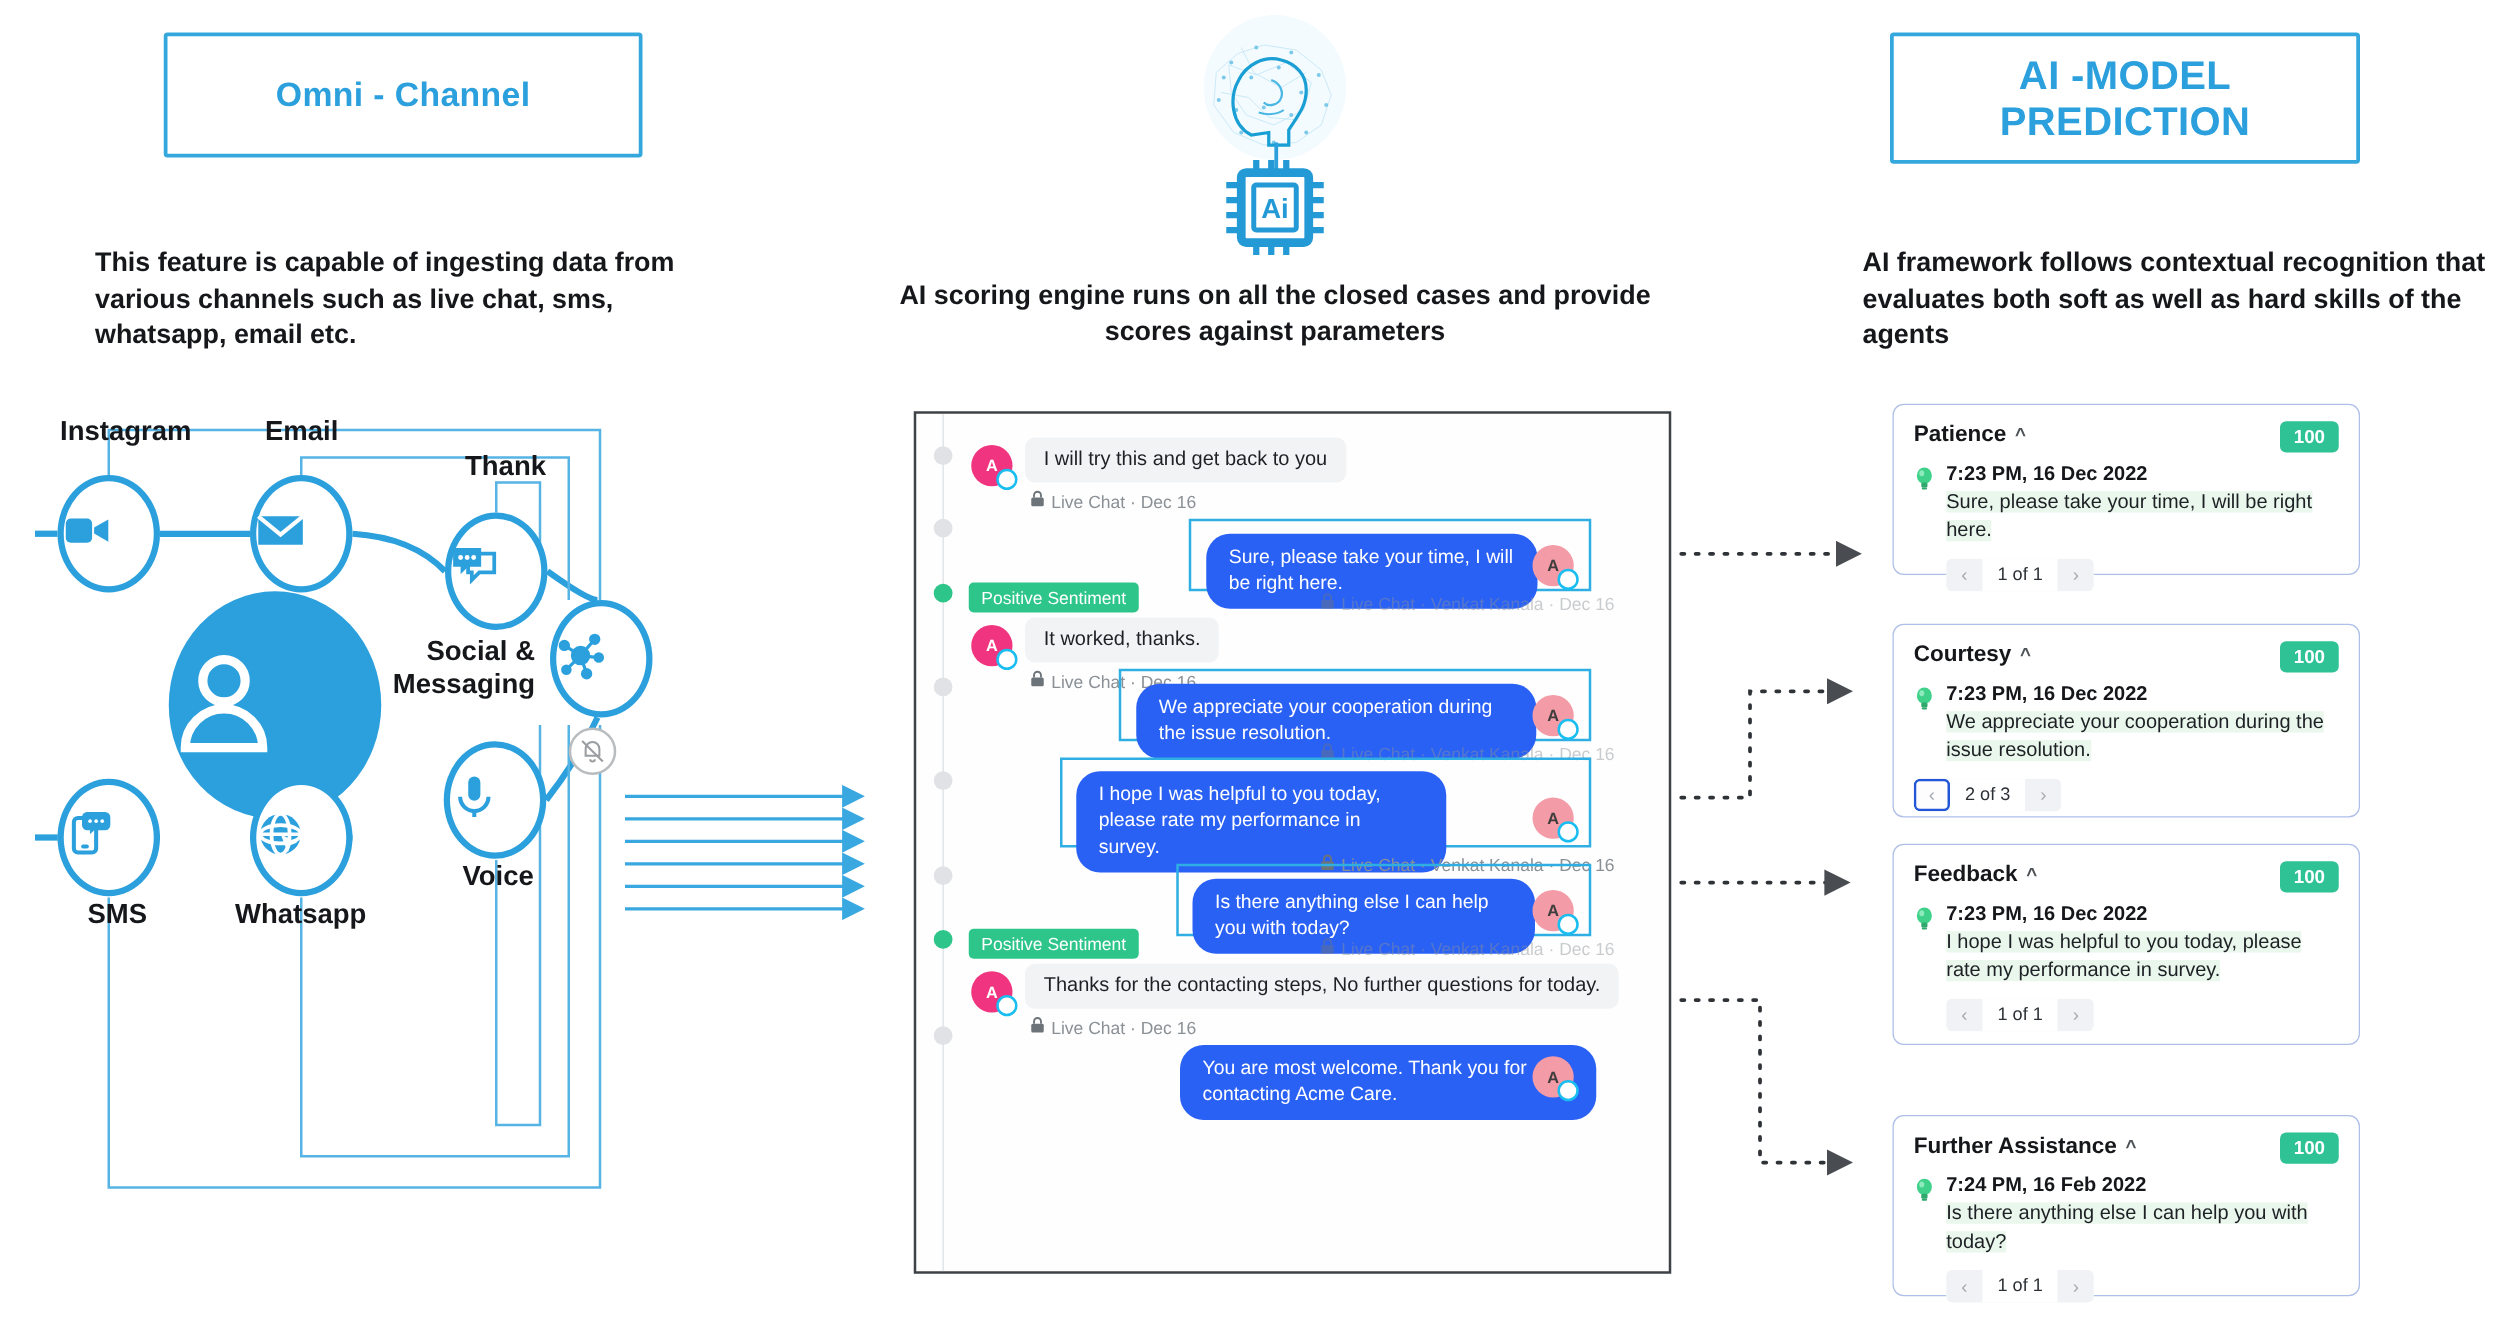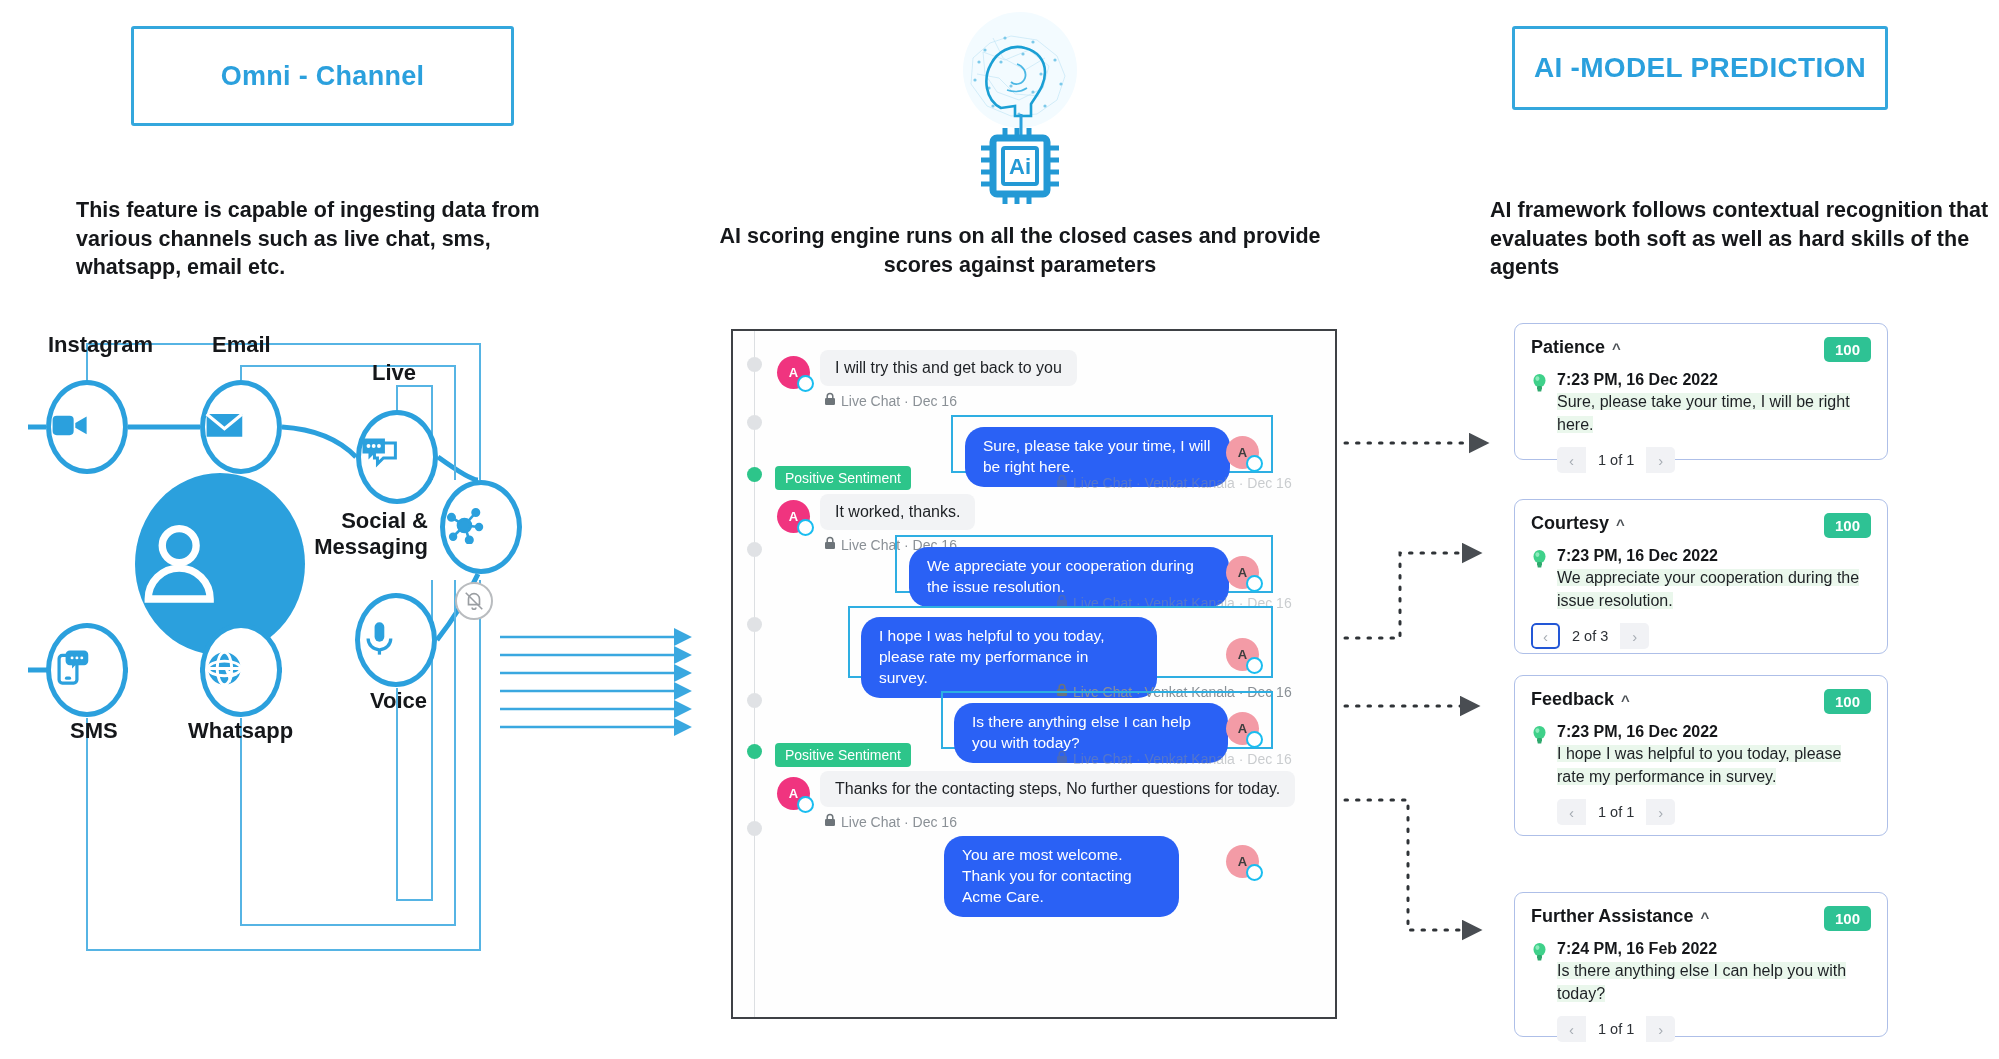--- a/index.html
+++ b/index.html
@@ -15,21 +15,21 @@
   .hdr-box {
     position: absolute;
     border: 3px solid #34a7dd;
     border-radius: 3px;
     display: flex; align-items: center; justify-content: center;
     color: #2ba0dd;
     font-weight: bold;
     letter-spacing: 0.3px;
   }
   #hdr-omni  { left: 131px; top: 26px;  width: 383px; height: 100px; font-size: 27px; }
-  #hdr-pred  { left: 1512px; top: 26px; width: 376px; height: 84px; font-size: 28px; }
+  #hdr-pred  { left: 1512px; top: 26px; width: 376px; height: 105px; font-size: 32px; text-align: center; }
 
   .caption {
     position: absolute;
     font-size: 21.5px;
     font-weight: bold;
     color: #15171a;
     line-height: 1.33;
   }
   #cap-left  { left: 76px;  top: 196px; width: 490px; }
   #cap-mid   { left: 710px; top: 222px; width: 620px; text-align: center; }
@@ -273,21 +273,21 @@
     <span>
       <svg viewBox="0 0 26 24" fill="#2ba0dd">
         <path d="M9 4h14v10H15l-4 4v-4H9z" fill="none" stroke="#2ba0dd" stroke-width="2"></path>
         <path d="M1 1h15v10H9l-4 4v-4H1z"></path>
         <circle cx="5" cy="6" r="1.3" fill="#fff"></circle>
           <circle cx="8.5" cy="6" r="1.3" fill="#fff"></circle>
           <circle cx="12" cy="6" r="1.3" fill="#fff"></circle>
       </svg>
     </span>
   </div>
-  <div class="node-label" id="lbl-chat">Live</div>
+  <div class="node-label" id="lbl-chat">Thank</div>
 
   <div class="node" id="node-social">
     <span>
       <svg viewBox="0 0 24 24" fill="#2ba0dd" stroke="#2ba0dd" stroke-width="1.6">
         <line x1="12" y1="12" x2="4" y2="7"></line>
           <line x1="12" y1="12" x2="19" y2="4"></line>
         <line x1="12" y1="12" x2="21" y2="13"></line>
           <line x1="12" y1="12" x2="15" y2="21"></line>
         <line x1="12" y1="12" x2="5" y2="19"></line>
         <circle cx="12" cy="12" r="4"></circle>
@@ -536,21 +536,21 @@
       <div class="meta" style="left:91px;top:482px">
         <span><svg viewBox="0 0 12 14" fill="#6d7479">
               <rect x="1" y="6" width="10" height="7" rx="1.2"></rect>
               <path d="M3.2 6 V4.2 a2.8 2.8 0 015.6 0 V6" fill="none" stroke="#6d7479" stroke-width="1.5"></path>
             </svg></span>
         <span>Live Chat · Dec 16</span>
       </div>
     </div>
 
     <div class="msg-row">
-      <div class="bubble-out" style="left:211px;top:505px;width:235px">You are most welcome. Thank you for contacting Acme Care.</div>
+      <div class="bubble-out" style="left:211px;top:505px;width:333px">You are most welcome. Thank you for contacting Acme Care.</div>
       <div class="avatar faded" style="left:493px;top:514px">
         <span>A</span>
         <span class="sub-badge"></span>
       </div>
     </div>
   </div>
 </div>
 
 <div class="hdr-box" id="hdr-pred">
   <span>AI -MODEL PREDICTION</span>

